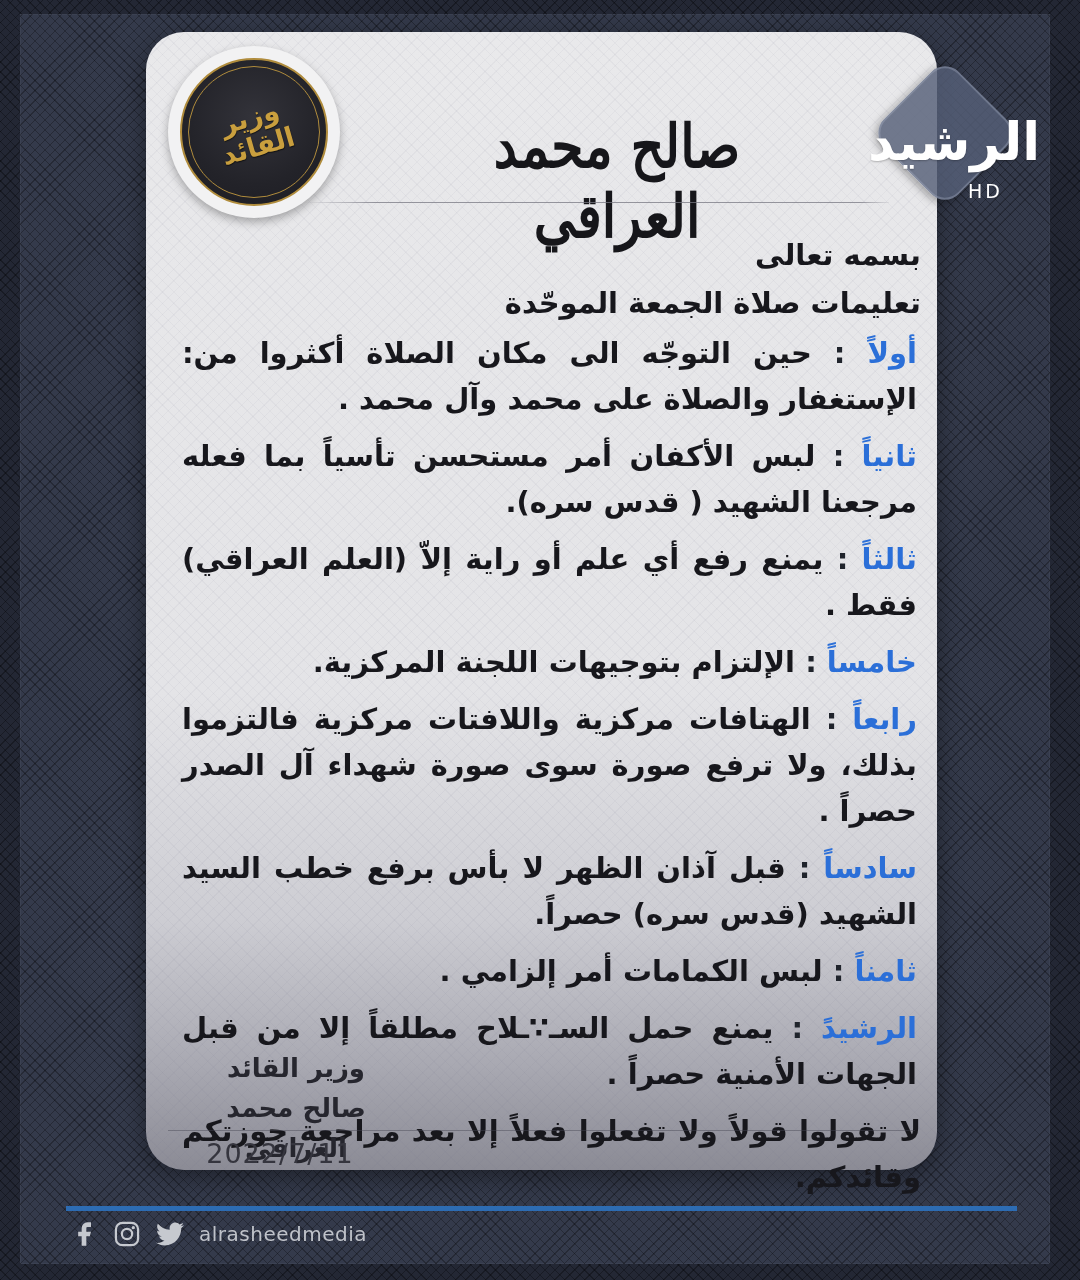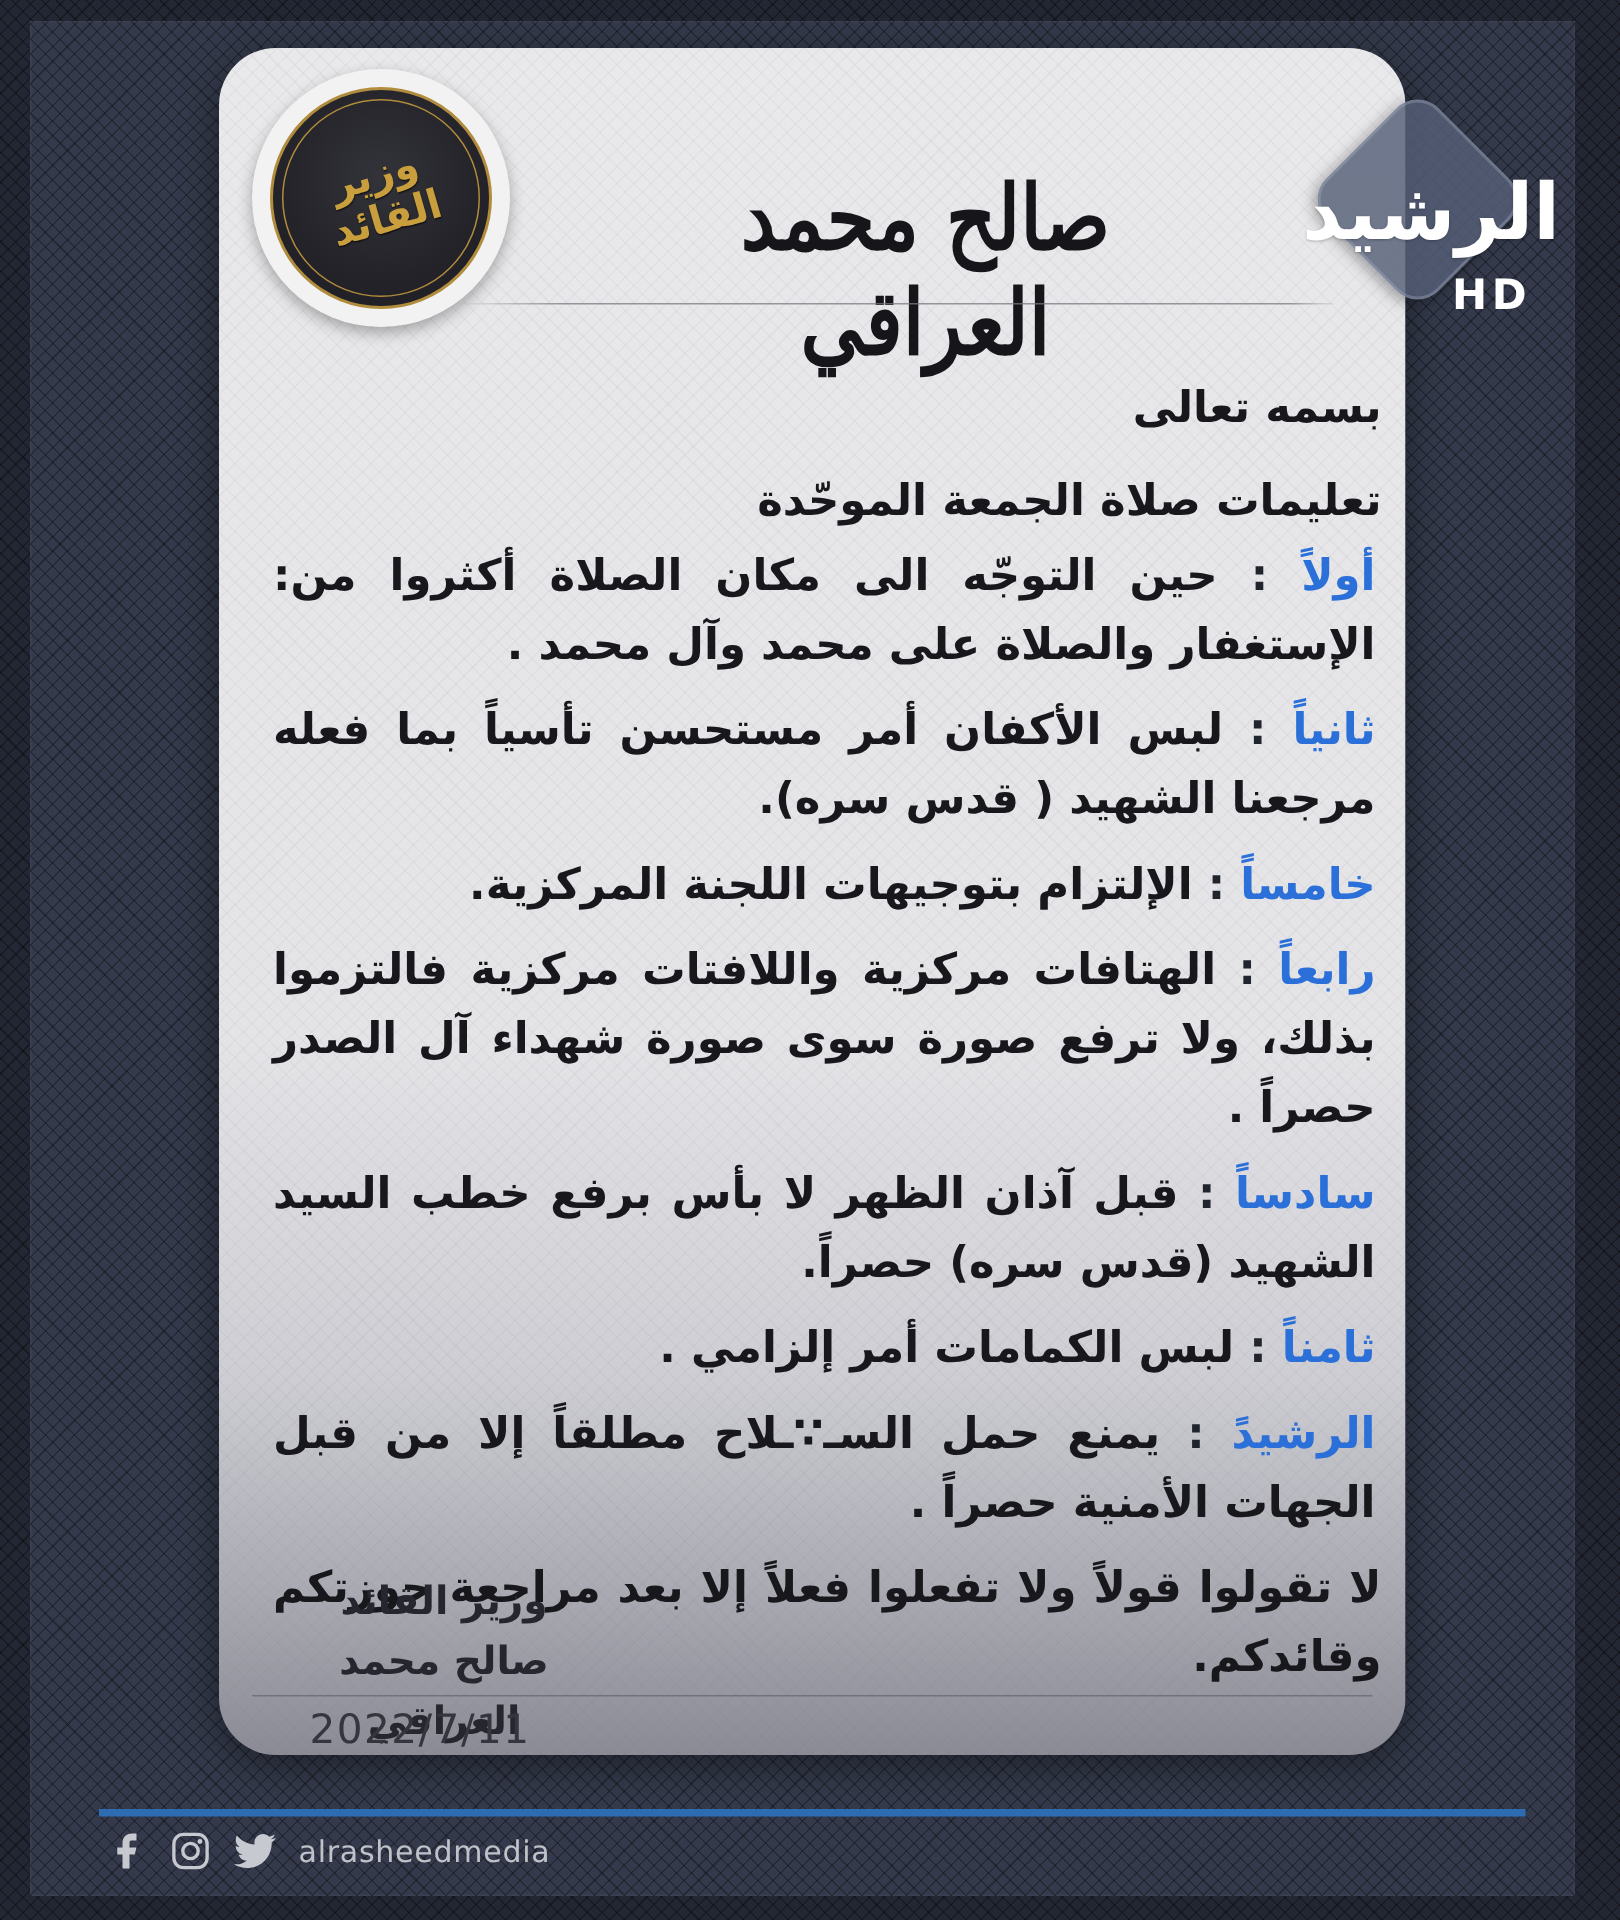--- a/index.html
+++ b/index.html
@@ -69,21 +69,21 @@
     position:absolute; top:170px; left:158px; right:48px; height:1px;
     background:linear-gradient(90deg, rgba(120,120,130,0) 0%, rgba(120,120,130,0.75) 12%, rgba(120,120,130,0.75) 95%, rgba(120,120,130,0.1) 100%);
   }
 
   
   .doc-body {
     position:absolute; top:200px; left:36px; right:16px;
     direction:rtl; text-align:right;
     font-weight:bold; font-size:29px; line-height:46px; color:#17171c;
   }
-  .doc-line { margin-bottom:2px;margin-top:16px; }
+  .doc-line { margin-bottom:2px; }
   .doc-title { margin-bottom:4px; }
   .doc-item { text-align:justify; text-align-last:right; margin-bottom:11px; padding-right:4px; }
   .item-label { color:#2b6fd8; }
   .item-sep { color:#20242c; }
   .doc-closing { text-align:justify; text-align-last:right; margin-top:4px; }
 
   
   .signoff {
     position:absolute; top:1016px; left:40px; width:220px;
     direction:rtl; text-align:center;
@@ -111,21 +111,21 @@
   .logo-script {
     position:absolute; left:-14px; top:40px; width:200px;
     text-align:center; direction:rtl;
     color:#ffffff; font-weight:bold; font-size:52px;
     font-family:"DejaVu Sans", sans-serif;
     text-shadow:0 1px 2px rgba(0,0,0,0.25);
     margin-top:20px;
   }
   .logo-hd {
     position:absolute; left:100px; top:128px;
-    color:#ffffff; font-weight:bold; font-size:28px; letter-spacing:3px;
+    color:#ffffff; font-weight:normal; font-size:19px; letter-spacing:3px;
     font-family:"DejaVu Sans", sans-serif;
   }
 
   
   .footer-line {
     position:absolute; top:1206px; left:66px; width:951px; height:5px;
     background:#2d6cb3;
   }
   .footer-row {
     position:absolute; top:1220px; left:70px;
@@ -155,20 +155,21 @@
 
     <div class="signature">صالح محمد العراقي</div>
     <div class="header-rule"></div>
 
     <div class="doc-body">
       <div class="doc-line">بسمه تعالى</div>
       <div class="doc-line doc-title">تعليمات صلاة الجمعة الموحّدة</div>
 
       <p class="doc-item"><span class="item-label">أولاً</span><span class="item-sep"> : </span><span>حين التوجّه الى مكان الصلاة أكثروا من: الإستغفار والصلاة على محمد وآل محمد .</span></p>
       <p class="doc-item"><span class="item-label">ثانياً</span><span class="item-sep"> : </span><span>لبس الأكفان أمر مستحسن تأسياً بما فعله مرجعنا الشهيد ( قدس سره).</span></p>
+      <p class="doc-item"><span class="item-label">ثالثاً</span><span class="item-sep"> : </span><span>يمنع رفع أي علم أو راية إلاّ (العلم العراقي) فقط .</span></p>
       <p class="doc-item"><span class="item-label">خامساً</span><span class="item-sep"> : </span><span>الإلتزام بتوجيهات اللجنة المركزية.</span></p>
       <p class="doc-item"><span class="item-label">رابعاً</span><span class="item-sep"> : </span><span>الهتافات مركزية واللافتات مركزية فالتزموا بذلك، ولا ترفع صورة سوى صورة شهداء آل الصدر حصراً .</span></p>
       <p class="doc-item"><span class="item-label">سادساً</span><span class="item-sep"> : </span><span>قبل آذان الظهر لا بأس برفع خطب السيد الشهيد (قدس سره) حصراً.</span></p>
       <p class="doc-item"><span class="item-label">ثامناً</span><span class="item-sep"> : </span><span>لبس الكمامات أمر إلزامي .</span></p>
       <p class="doc-item"><span class="item-label">الرشيدً</span><span class="item-sep"> : </span><span>يمنع حمل السـ∵ـلاح مطلقاً إلا من قبل الجهات الأمنية حصراً .</span></p>
 
       <p class="doc-closing">لا تقولوا قولاً ولا تفعلوا فعلاً إلا بعد مراجعة حوزتكم وقائدكم.</p>
     </div>
 
     <div class="signoff">

